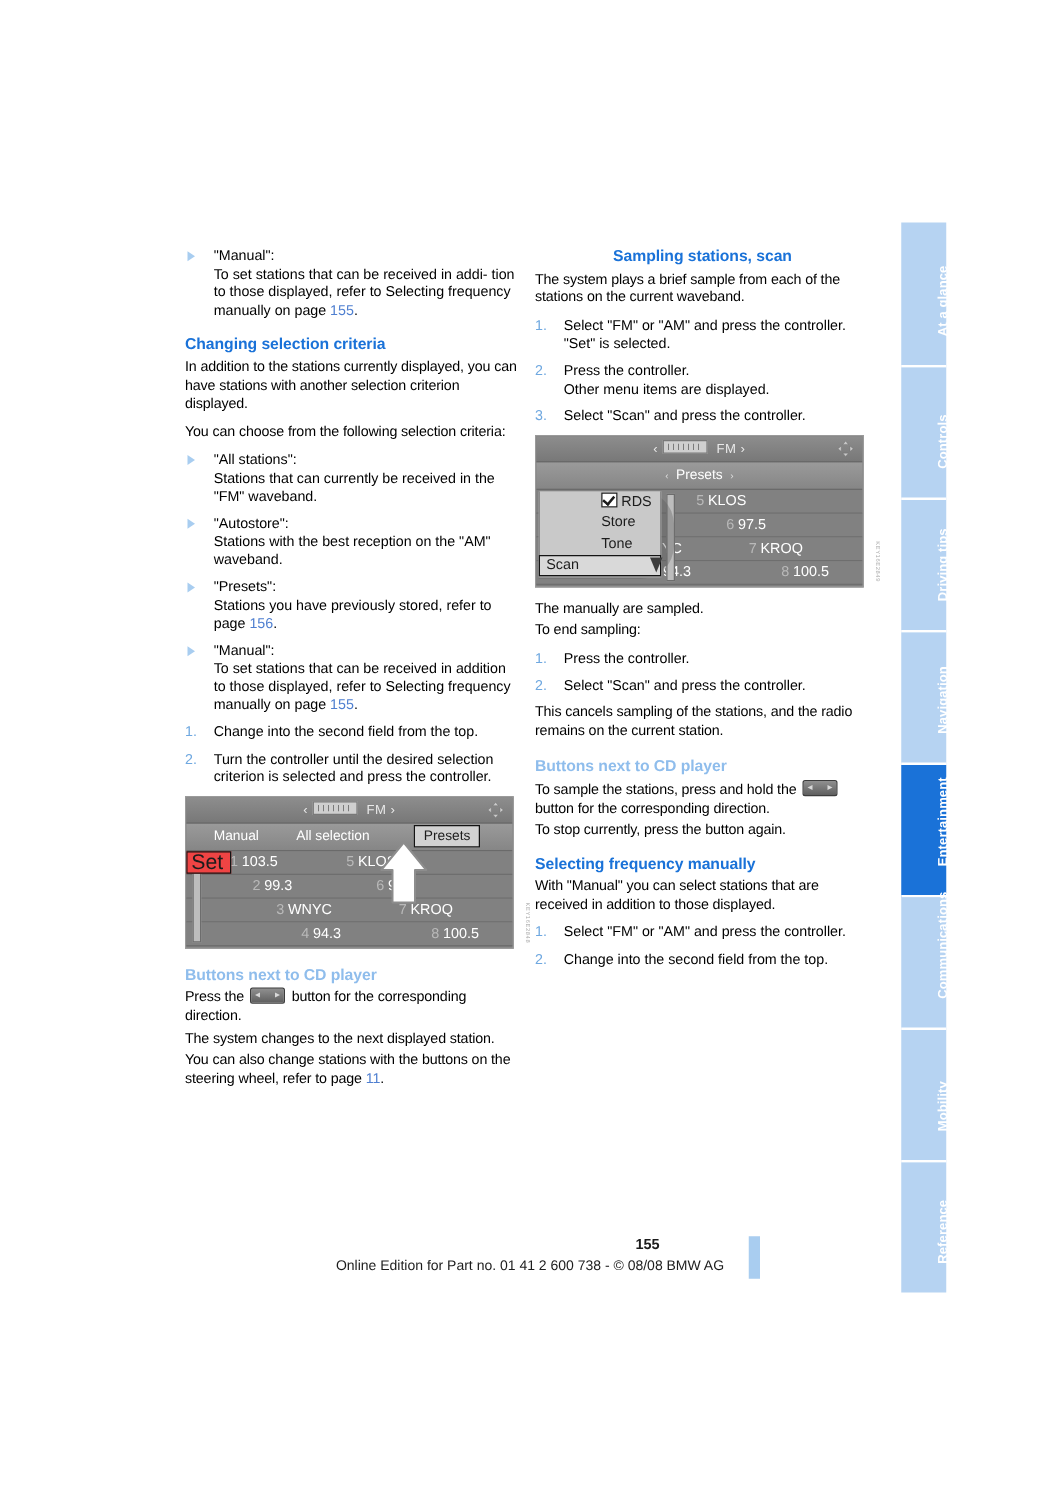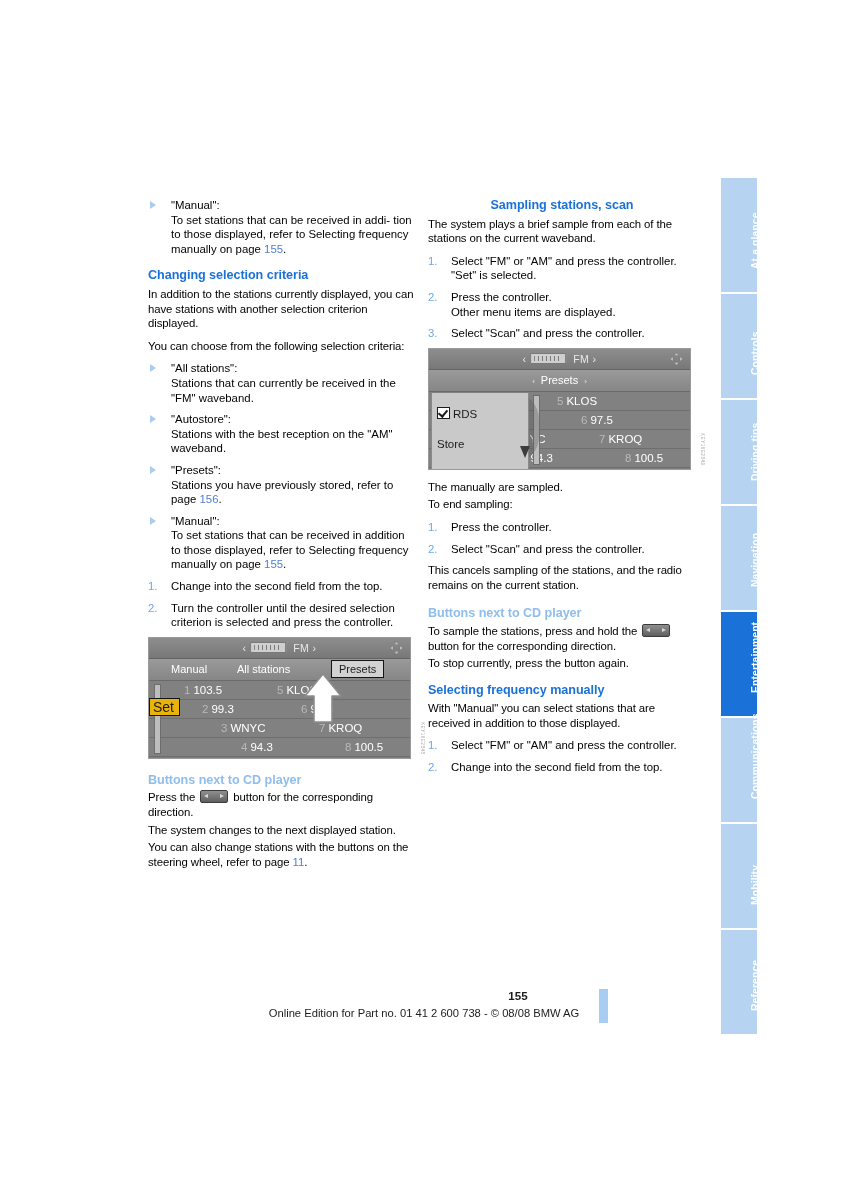--- a/index.html
+++ b/index.html
@@ -176,25 +176,25 @@
     background: linear-gradient(#9a9a9a, #868686);
     border-bottom: 1px solid #6a6a6a;
     text-align: center;
     color: #ffffff;
     font-size: 11px;
     line-height: 20px;
   }
   .scr-presetsbar .arr { font-size: 8px; color: #e2e2e2; margin: 0 6px; }
 
   .scr-setcell {
-    position: absolute; left: 0; top: 60px;
+    position: absolute; left: 0; top: 43px;
     padding: 1px 5px 1px 3px;
-    background: #eab308; color: #1c1c1c;
+    background: #ef4444; color: #1c1c1c;
     border: 1.5px solid #141414;
-    font-size: 14px;
+    font-size: 17px;
     z-index: 6;
   }
   .scr-list {
     position: absolute; left: 0; right: 0; top: 43px; bottom: 0;
   }
   .scr-row {
     position: relative;
     height: 18px;
     border-bottom: 1px solid #6e6e6e;
     background: #818181;
@@ -228,24 +228,25 @@
     left: 2px; top: 44px;
     width: 96px;
     background: #c9c9c9;
     border: 1px solid #8a8a8a;
     border-top: none;
     z-index: 12;
     color: #1c1c1c;
     font-size: 11.5px;
   }
   .dropdown .ditem {
-    padding: 14px 4px 1px 5px;
+    padding: 1px 4px 1px 5px;
     height: 15px;
     line-height: 15px;
     white-space: nowrap;
+    margin-left: 44px;
   }
   .dropdown .ditem.hl {
     background: #d9d9d9;
     border: 1.5px solid #141414;
     margin: 0 -1px;
     padding: 0px 4px 0px 5px;
     font-weight: normal;
   }
   .chk {
     display: inline-block;
@@ -403,21 +404,21 @@
             <span>FM</span>
             <span>›</span>
           </div>
           <svg class="corner" viewBox="0 0 16 16">
             <path d="M8 1 L10.5 4 H5.5 Z M1 8 L4 5.5 V10.5 Z M15 8 L12 5.5 V10.5 Z M8 15 L5.5 12 H10.5 Z" fill="#d9d9d9" stroke="#6a6a6a" stroke-width="0.4"></path>
           </svg>
         </div>
 
         <div class="scr-tabrow">
           <div class="tcell" style="left:22px;">Manual</div>
-          <div class="tcell" style="left:88px;">All stations</div>
+          <div class="tcell" style="left:88px;">All selection</div>
           <div class="tcell sel" style="left:182px;">Presets</div>
         </div>
 
         <div class="scr-setcell">Set</div>
         <div class="scr-scrollbar"></div>
 
         <div class="scr-list">
           <div class="scr-row">
             <div class="cL" style="left:35px;"><span class="idx">1</span><span>103.5</span></div>
             <div class="cR" style="left:128px;"><span class="idx">5</span><span>KLOS</span></div>

